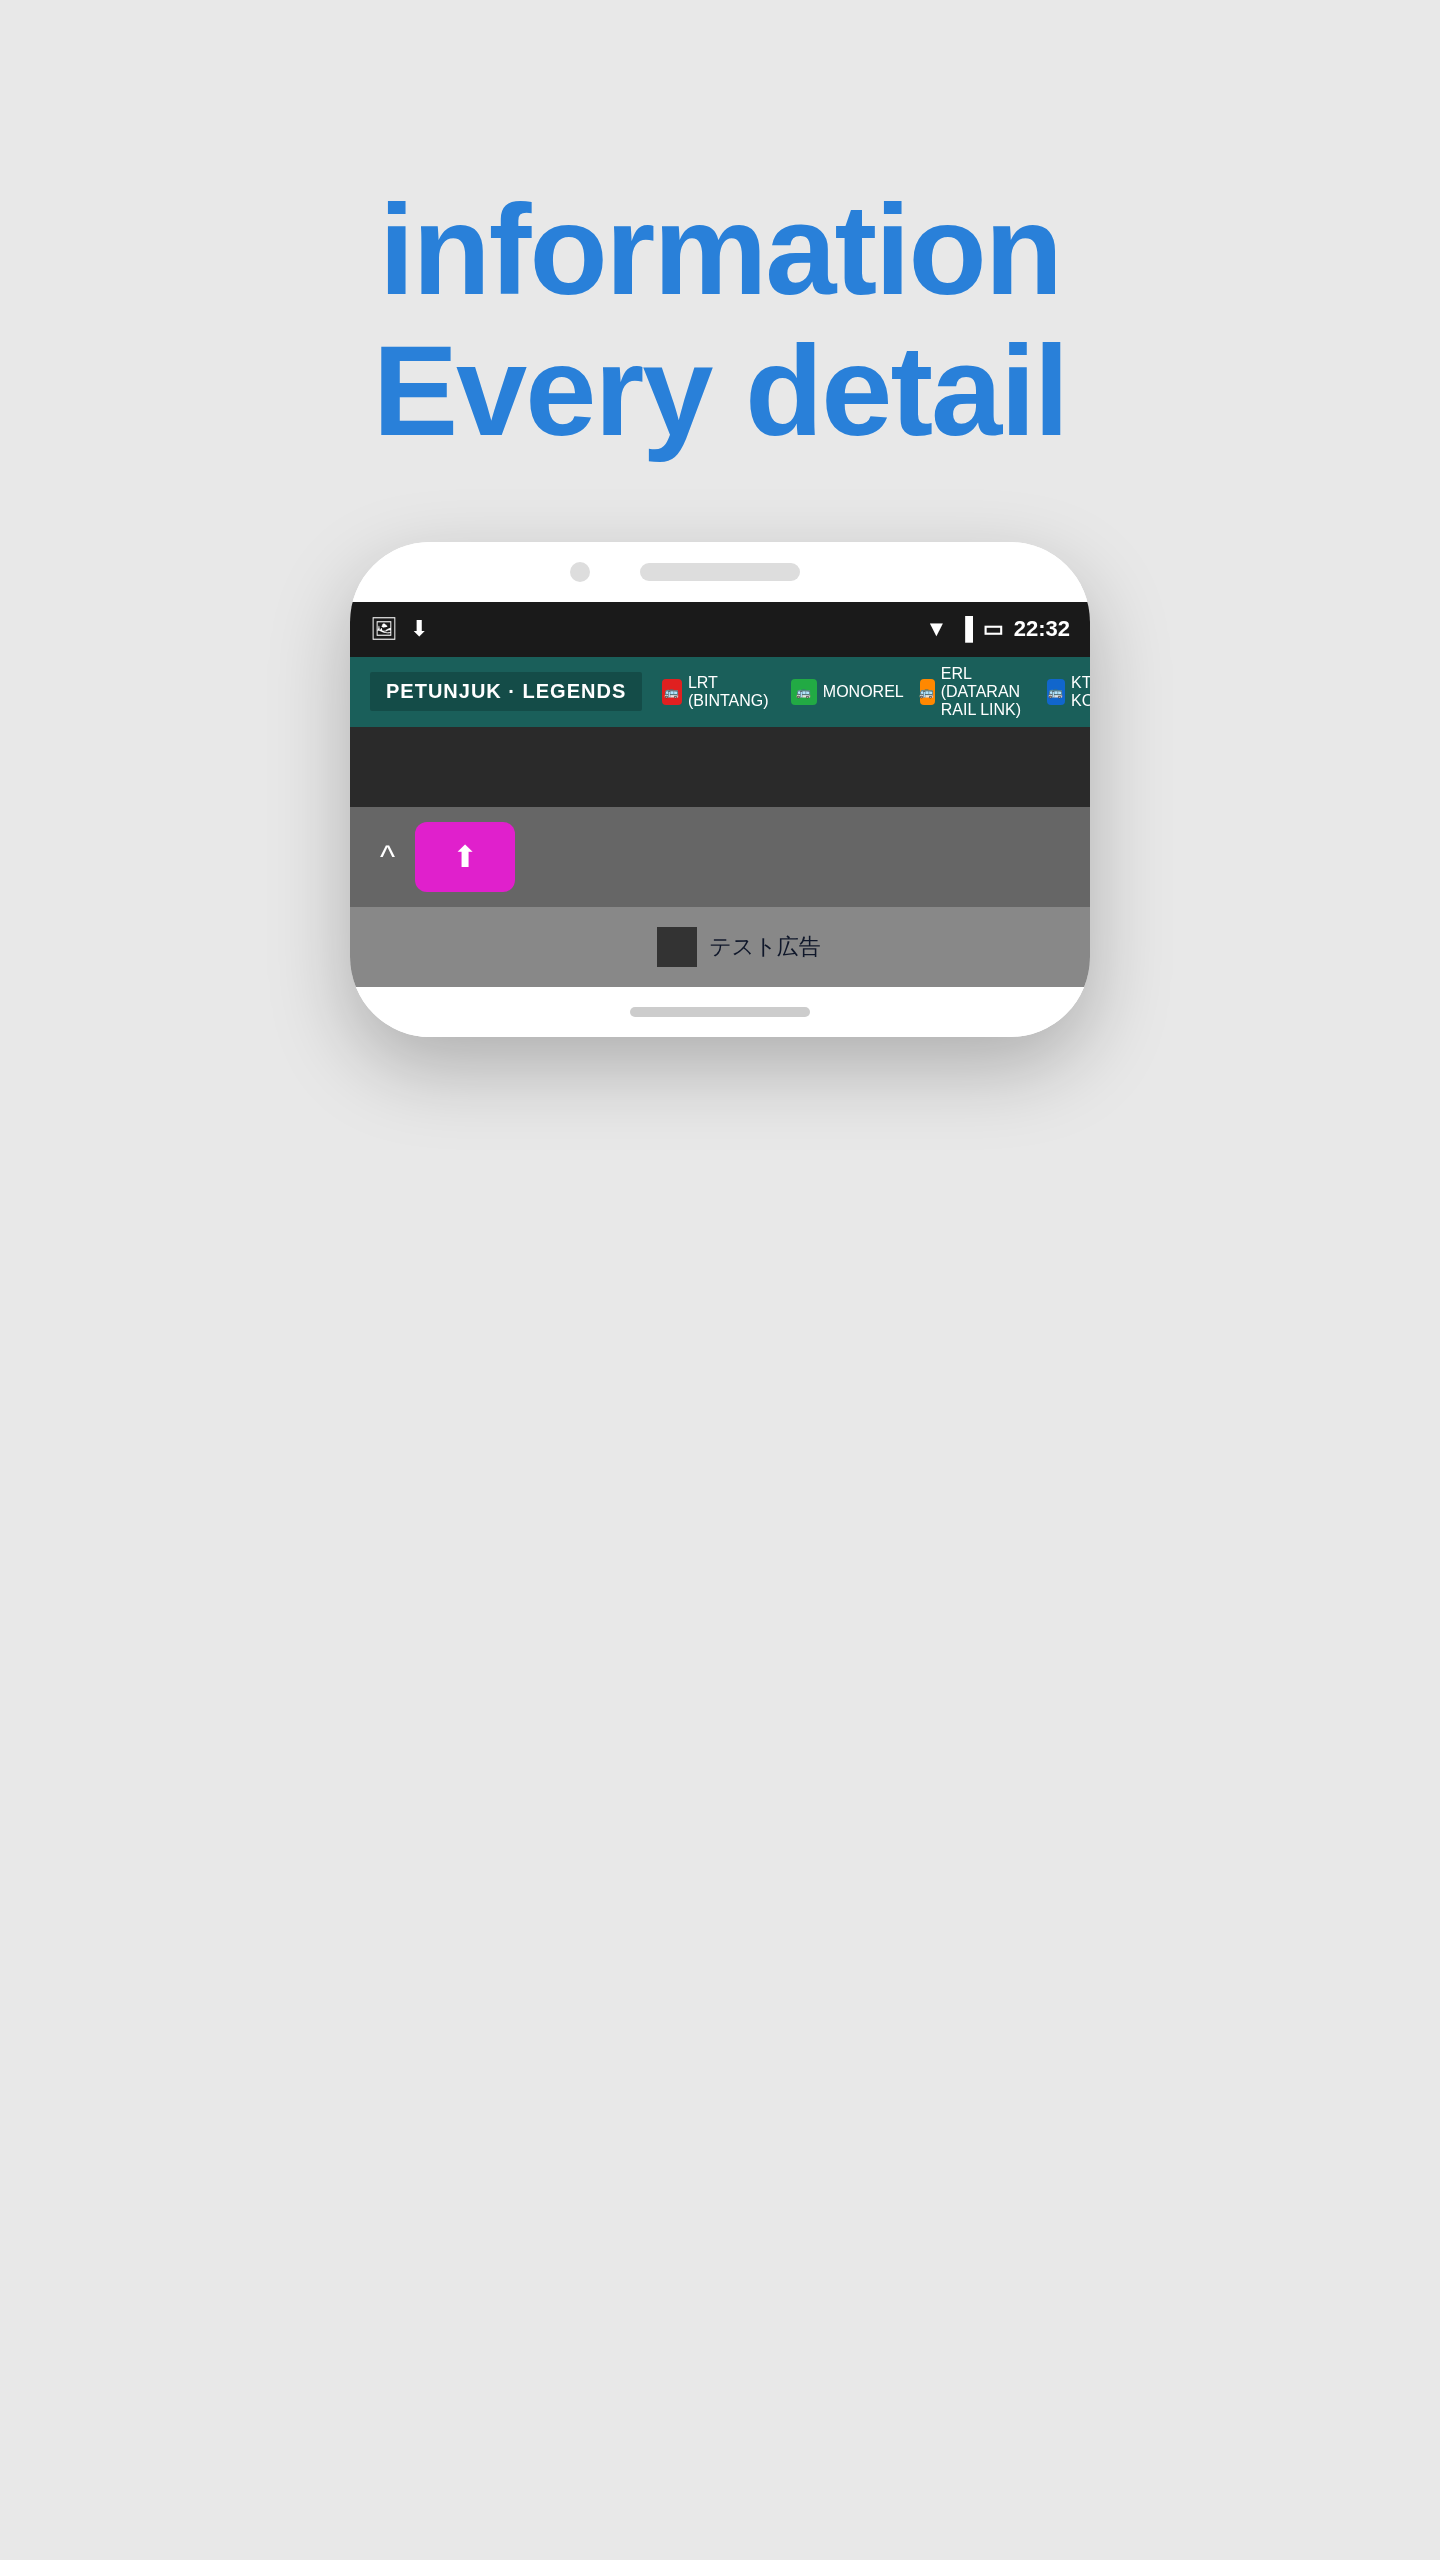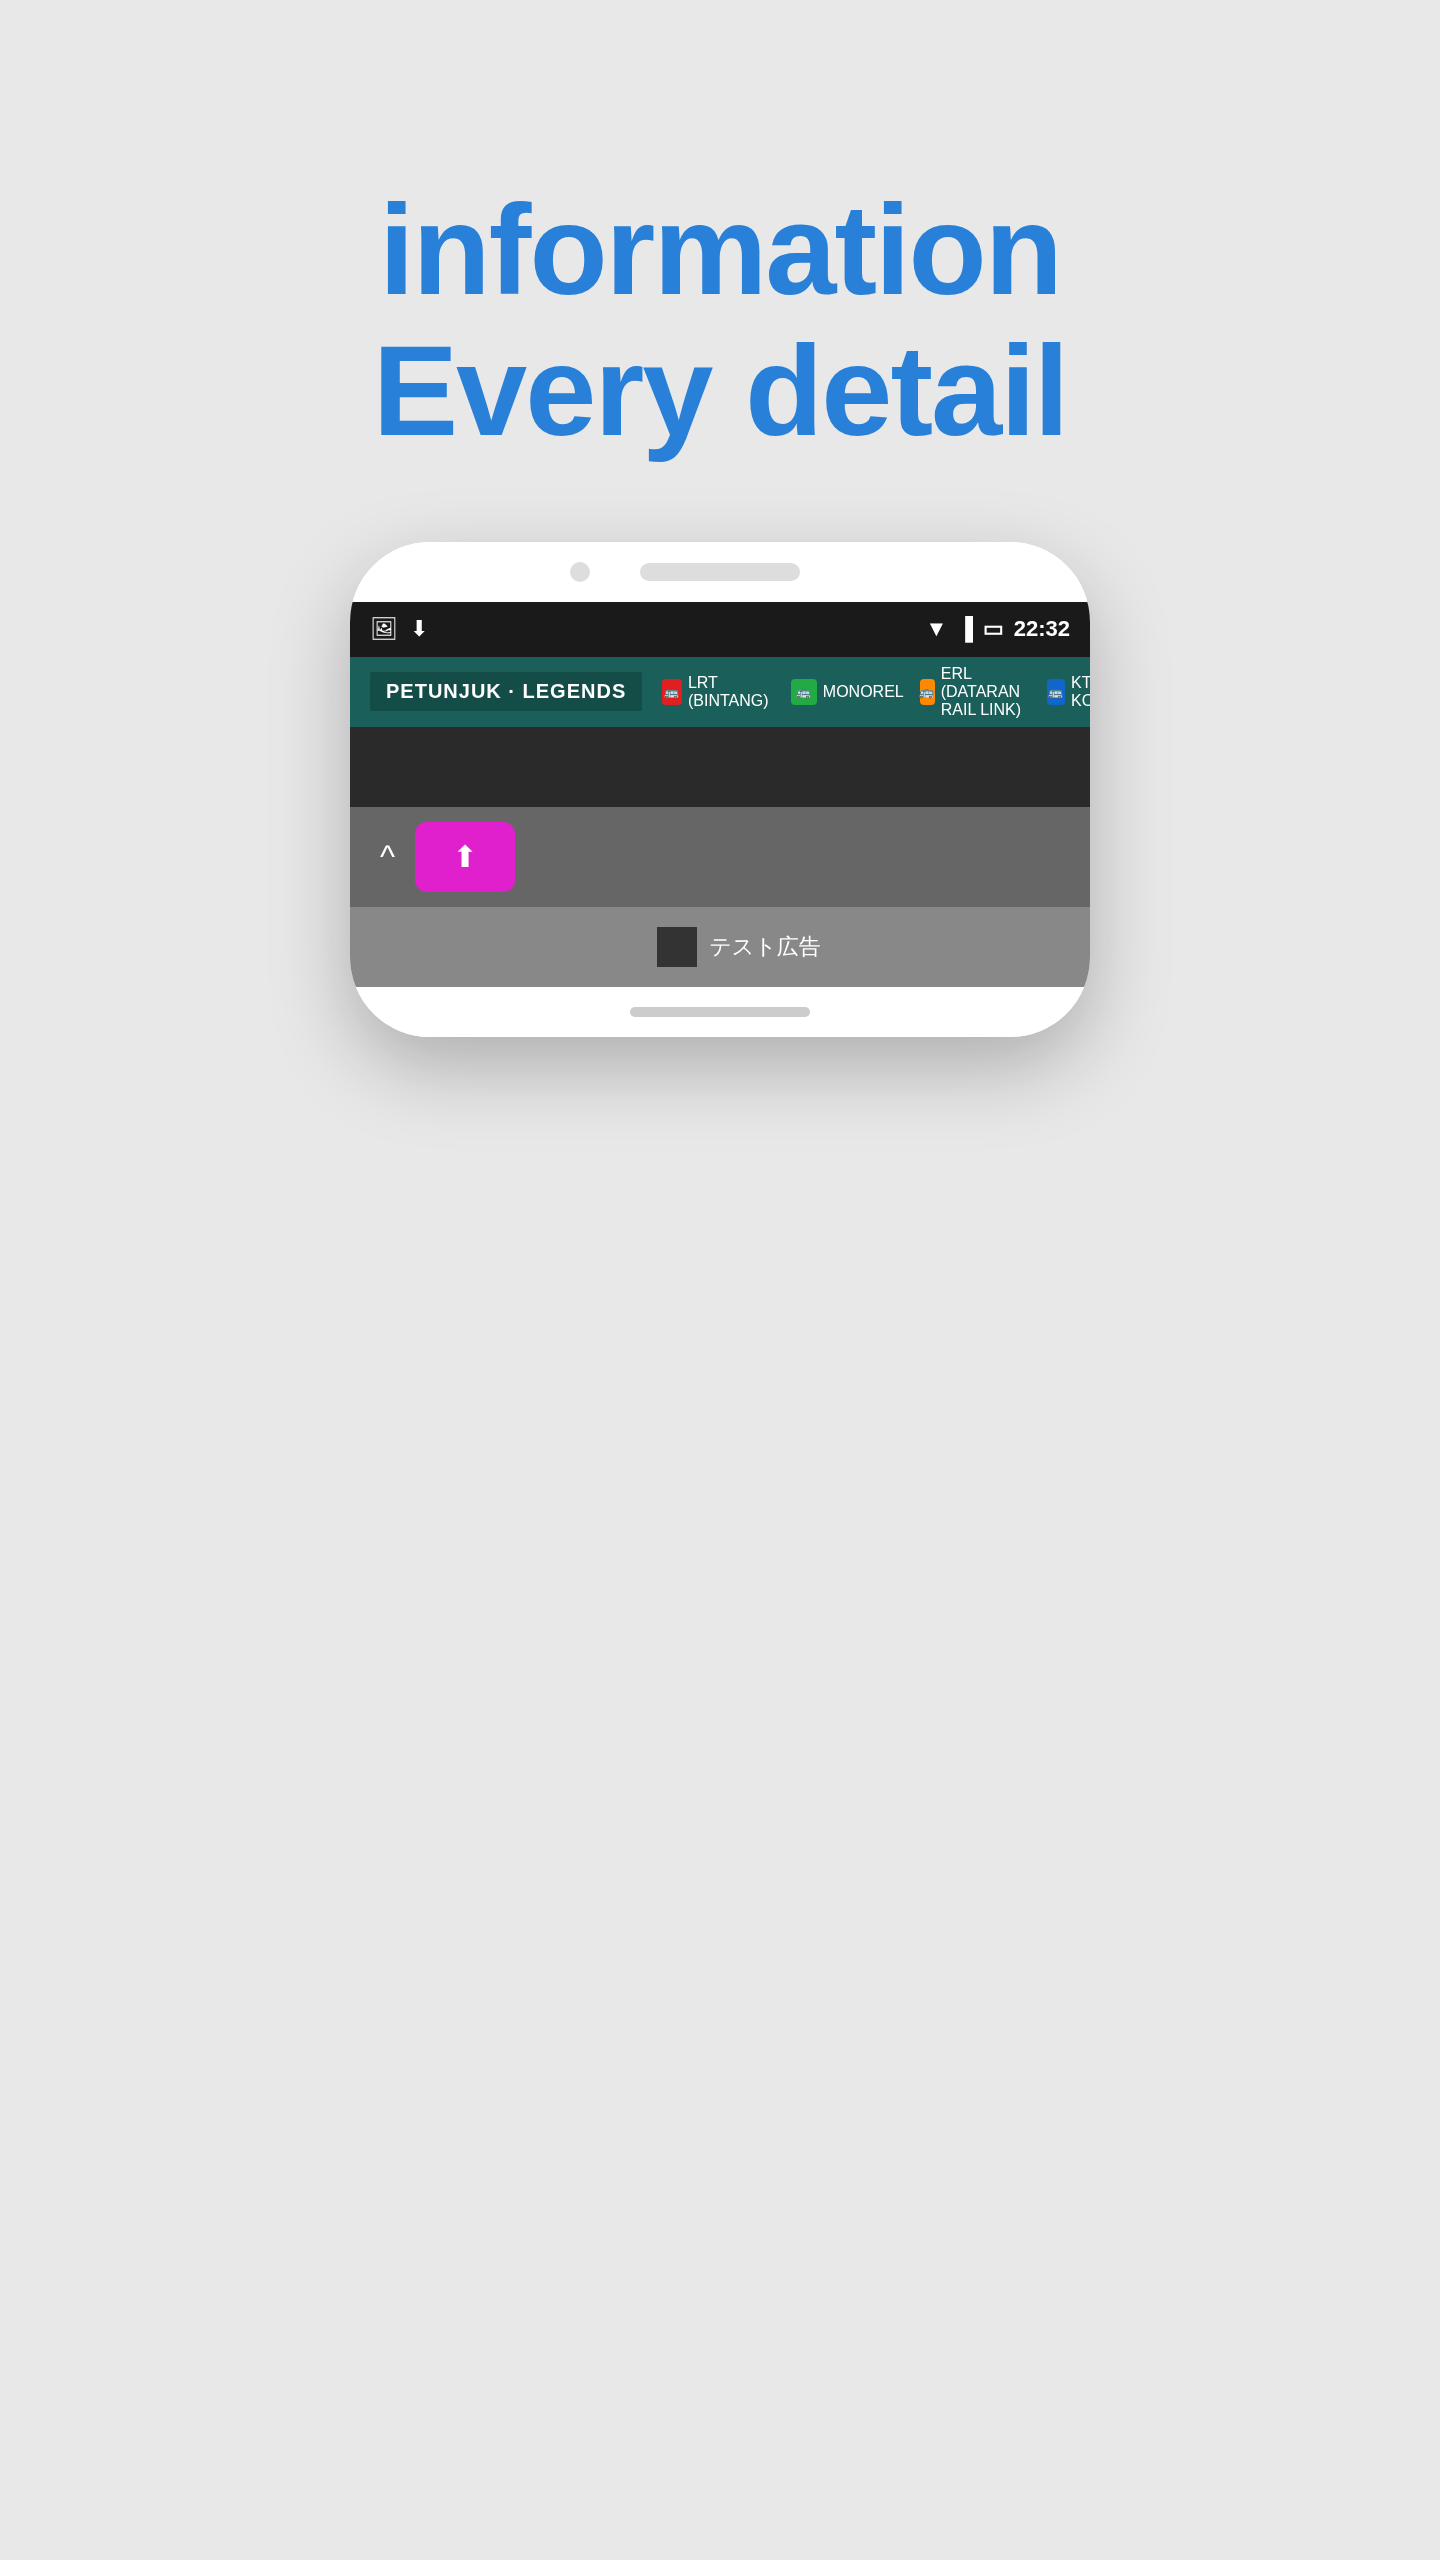--- a/index.html
+++ b/index.html
@@ -215,21 +215,21 @@
     }
 
     
     .ad-bar {
       width: 100%;
       height: 80px;
       background: #888;
       display: flex;
       align-items: center;
       justify-content: center;
-      color: #ffffff;
+      color: #0f172a;
       font-size: 22px;
       padding-left: 38px;
     }
 
     .ad-icon {
       width: 40px;
       height: 40px;
       background: #333;
       margin-right: 12px;
     }

